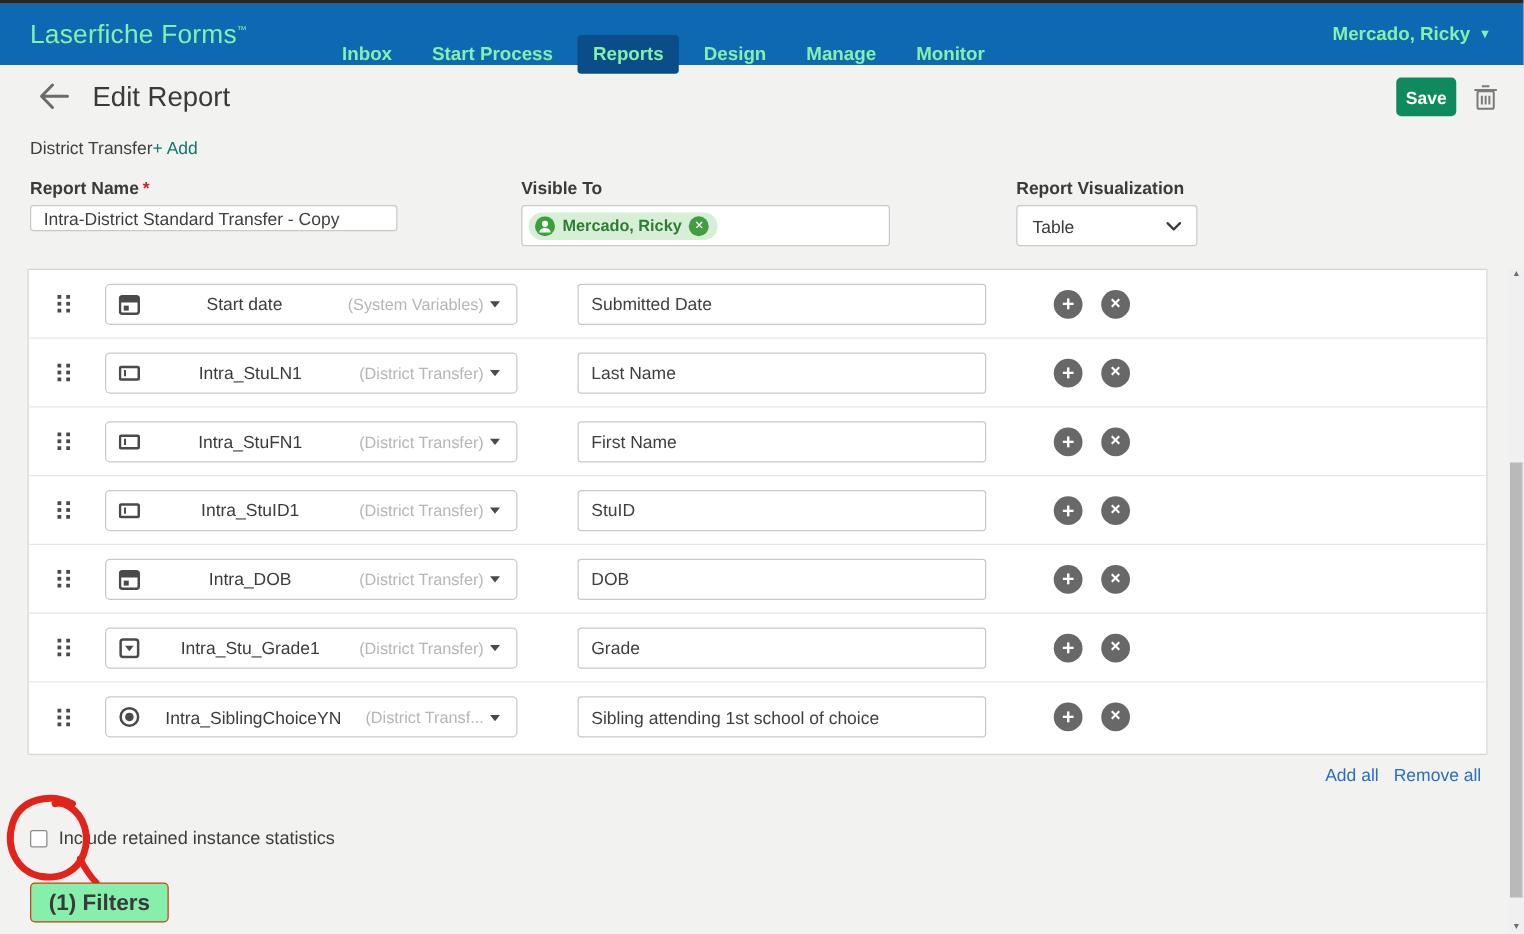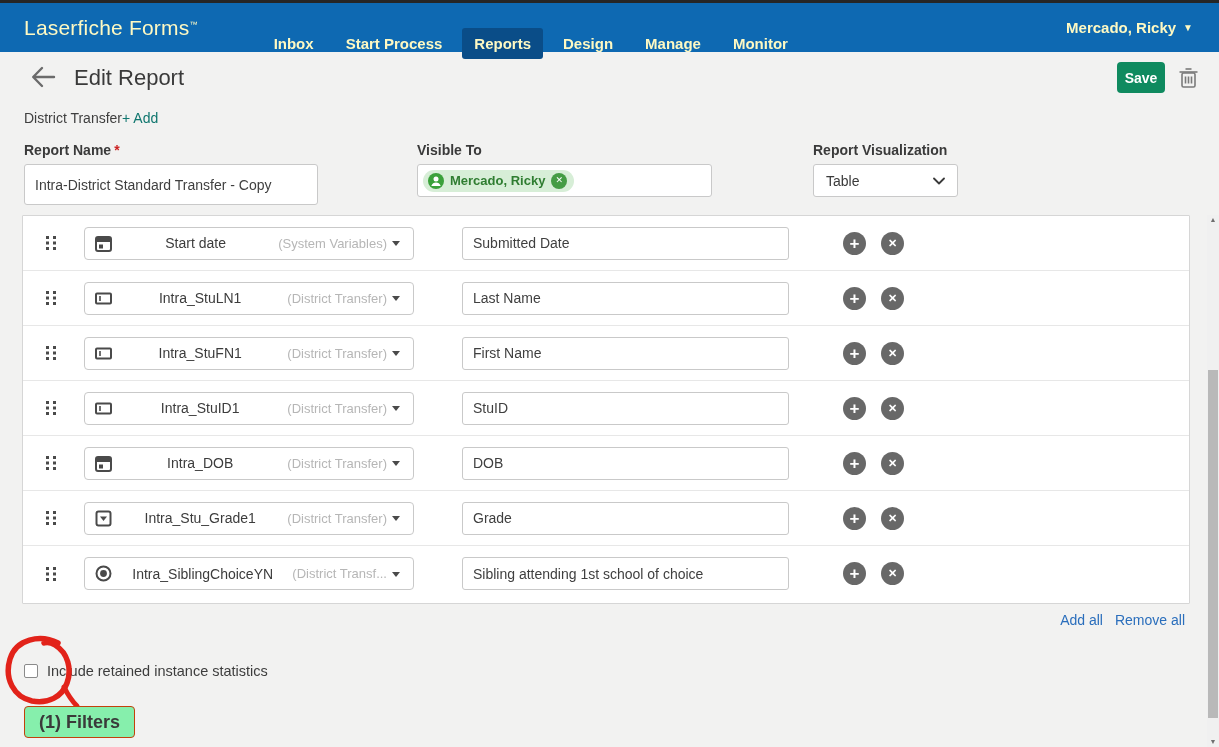--- a/index.html
+++ b/index.html
@@ -7,21 +7,21 @@
   body {
     font-family:"Liberation Sans","DejaVu Sans",sans-serif;
     background:#f2f2f1; color:#3c3c3c; overflow:hidden; position:relative;
   }
   .page { position:absolute; inset:0; width:1219px; height:747px; }
 
   
   .top-strip { position:absolute; left:0; top:0; width:100%; height:3px; background:#262626; }
   .navbar {
     position:absolute; left:0; top:3px; width:100%; height:49px;
-    background:#0e69b2; display:flex; align-items:center; color:#fef9c3;
+    background:#0e69b2; display:flex; align-items:center; color:#86efac;
   }
   .brand { margin-left:24px; font-size:21px; font-weight:400; letter-spacing:.2px; white-space:nowrap; }
   .brand sup { font-size:8px; vertical-align:super; }
   .nav-items { display:flex; align-items:center; margin-left:64px; gap:8px; }
   .nav-item {
     font-size:15px; font-weight:700; padding:7px 12px; border-radius:3px;
     cursor:pointer; white-space:nowrap;margin-top:32px;
   }
   .nav-item.active { background:#0a4d88; }
   .nav-user {
@@ -48,21 +48,21 @@
   .fld-label { position:absolute; top:142px; font-size:14px; font-weight:700; color:#3a3a3a; }
   .lbl-report-name { left:24px; }
   .lbl-visible-to { left:417px; }
   .lbl-visualization { left:813px; }
   .required { color:#cc2222; margin-left:3px; }
 
   .text-input {
     border:1px solid #c9c9c9; border-radius:3px; background:#fff;
     font-family:inherit; font-size:14px; color:#3f3f3f; padding:0 10px; outline:none;
   }
-  .report-name-input { position:absolute; left:24px; top:164px; width:294px; height:41px; }
+  .report-name-input { position:absolute; left:24px; top:164px; width:294px; height:21px; }
 
   .visible-to-box {
     position:absolute; left:417px; top:164px; width:295px; height:33px;
     background:#fff; border:1px solid #c9c9c9; border-radius:3px;
     display:flex; align-items:center; padding:0 5px;
   }
   .chip {
     display:flex; align-items:center; gap:6px; background:#d7eed7;
     border-radius:13px; padding:3px 7px 3px 5px; font-size:13px; font-weight:700; color:#2f7d31;
   }

